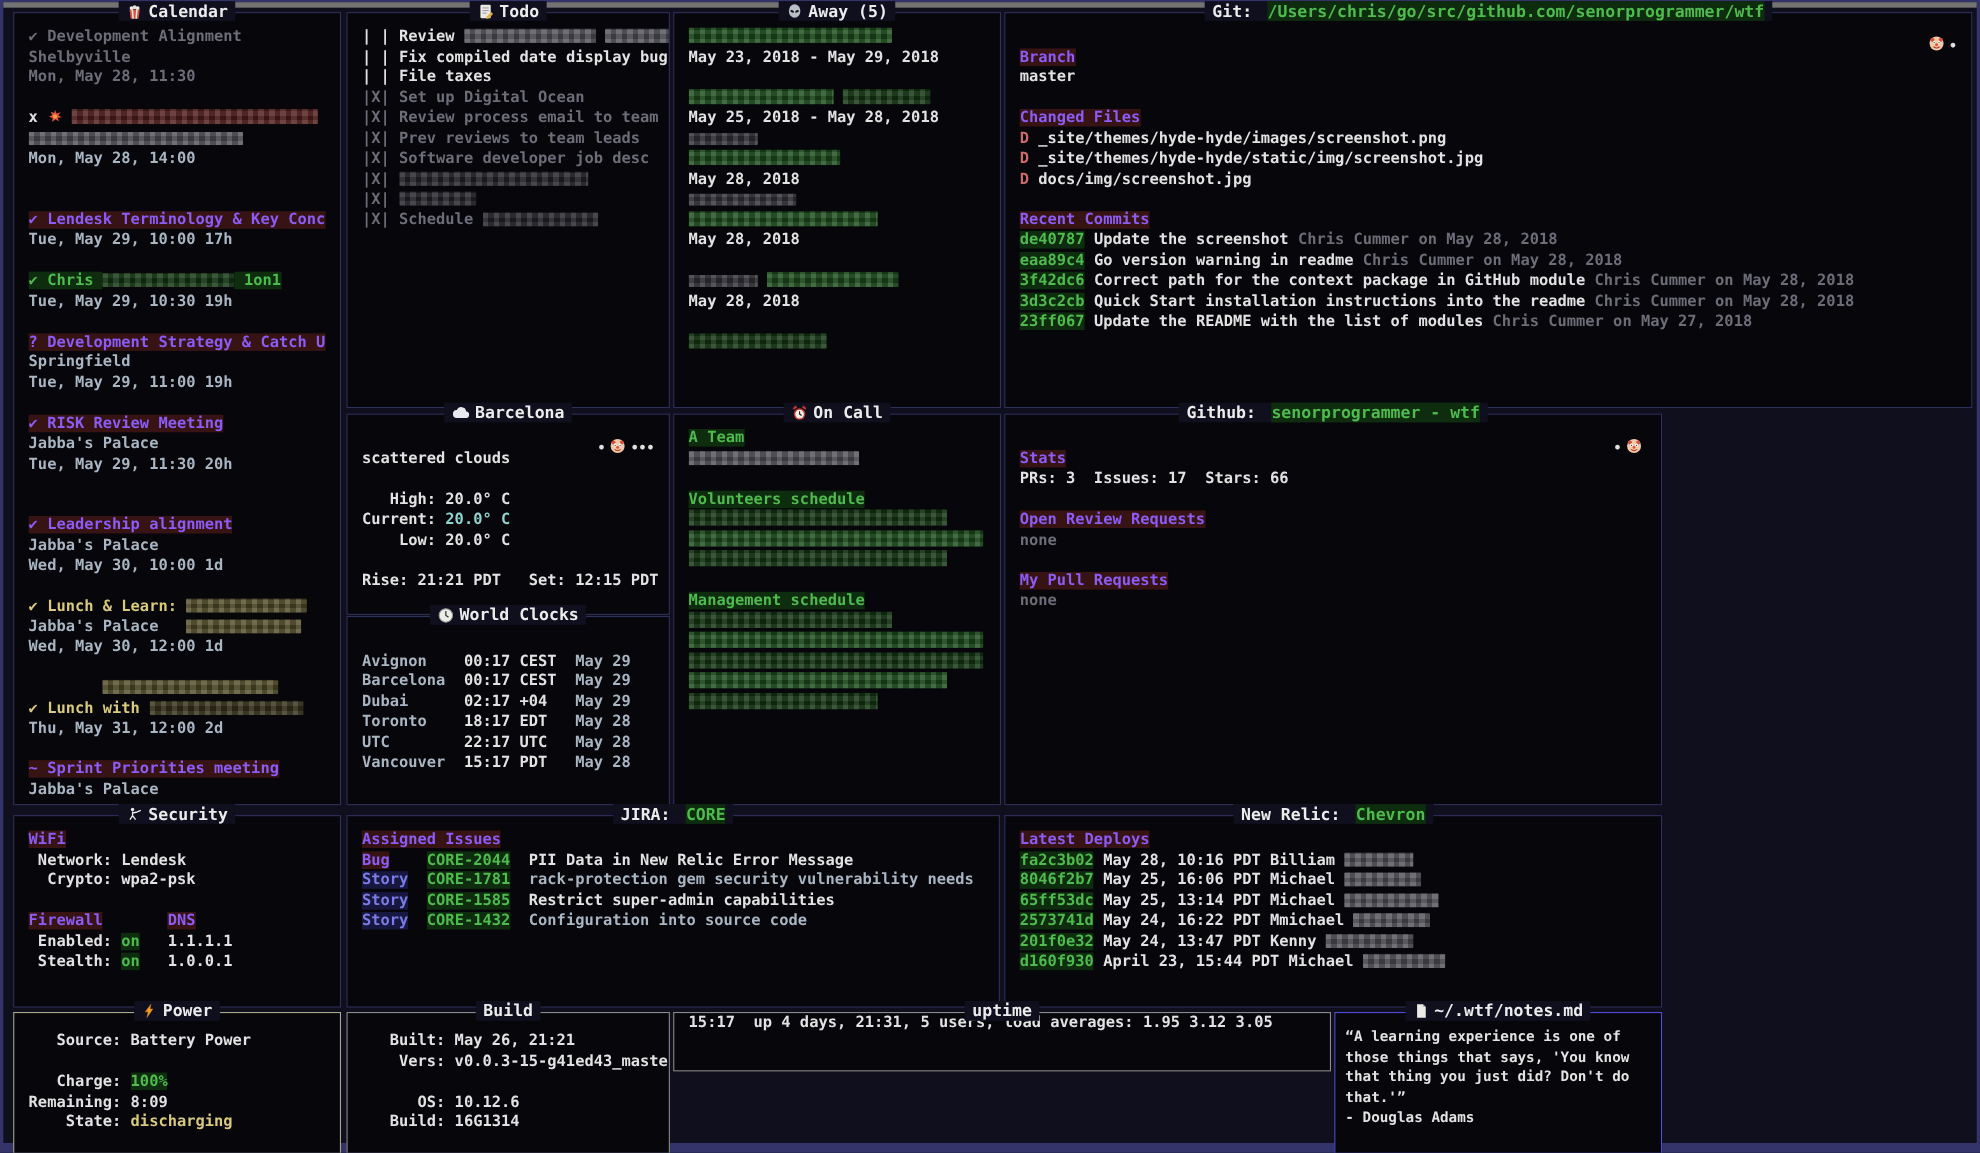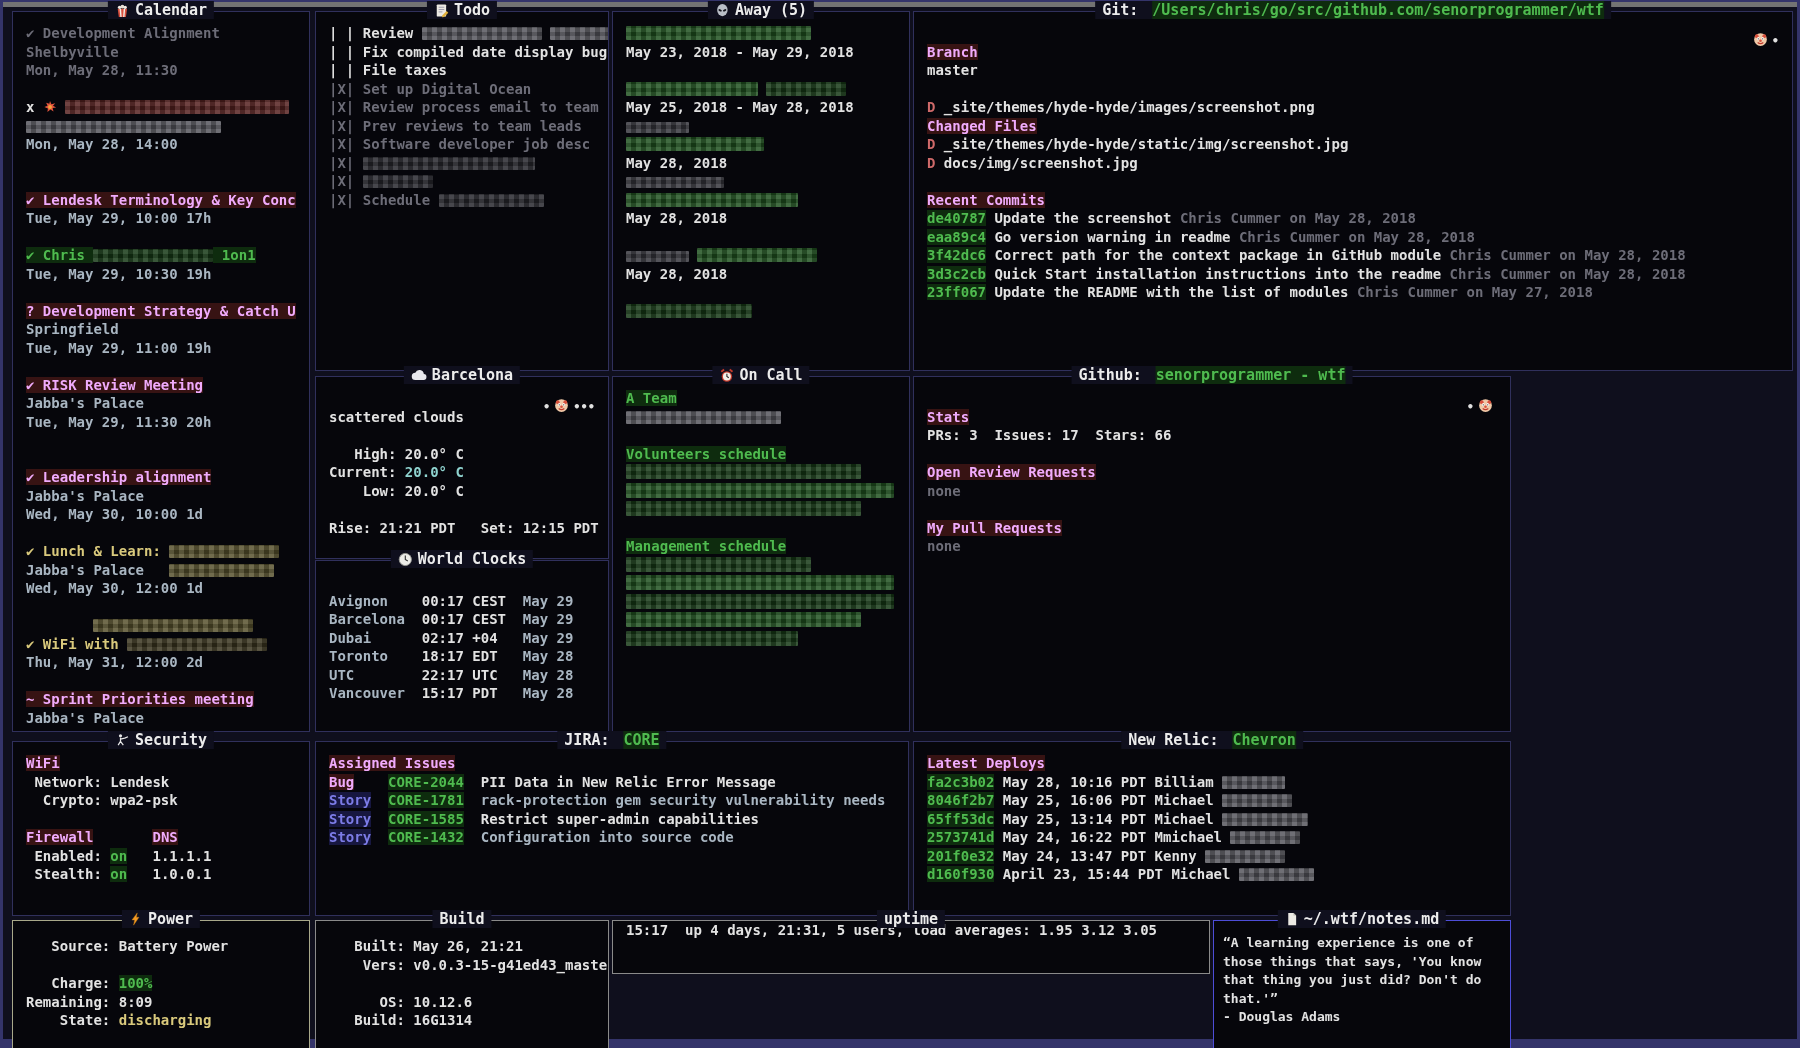--- a/index.html
+++ b/index.html
@@ -38,21 +38,21 @@
     padding:12px 13px 6px 13px;overflow:hidden;
     font-size:14px;line-height:18.5px;font-weight:bold;color:#e2e2e2;
   }
   .line{white-space:pre;height:18.5px}
   .inline-icon{display:inline-flex;vertical-align:-2px}
 
   .c-white{color:#e2e2e2}
   .c-gray{color:#6d6d78}
   .c-steel{color:#a9b6c2}
   .c-red{color:#cf6a6a}
-  .c-hlred{color:#f0abfc;background:#371313}
+  .c-hlred{color:#8b5cf6;background:#371313}
   .c-hlgreen{color:#4fbb4f;background:#0e2c0e}
   .c-hlblue{color:#7c7ce6;background:#171740}
   .c-yellow{color:#d9c97c}
   .c-cyan{color:#8fd3cf}
 
   .redact{
     display:inline-block;vertical-align:-2px;border-radius:1px;
     background-image:
       repeating-linear-gradient(90deg,rgba(255,255,255,.09) 0 5px,rgba(0,0,0,.20) 5px 10px),
       repeating-linear-gradient(0deg,rgba(255,255,255,.07) 0 4px,rgba(0,0,0,.16) 4px 8px);
@@ -132,21 +132,21 @@
         <div class="line">&nbsp;</div>
         <div class="line"><span class="c-hlred">✔ Leadership alignment</span></div>
         <div class="line"><span class="c-steel">Jabba's Palace</span></div>
         <div class="line"><span class="c-steel">Wed, May 30, 10:00 1d</span></div>
         <div class="line">&nbsp;</div>
         <div class="line"><span class="c-yellow">✔ Lunch &amp; Learn: </span><span class="redact r-olive" style="width: 110px; height: 13px;"></span></div>
         <div class="line"><span class="c-steel">Jabba's Palace</span><span class="c-white">   </span><span class="redact r-olive" style="width: 105px; height: 13px;"></span></div>
         <div class="line"><span class="c-steel">Wed, May 30, 12:00 1d</span></div>
         <div class="line">&nbsp;</div>
         <div class="line"><span class="c-white">        </span><span class="redact r-olive" style="width: 160px; height: 13px;"></span></div>
-        <div class="line"><span class="c-yellow">✔ WiFi with </span><span class="redact r-dolive" style="width: 140px; height: 13px;"></span></div>
+        <div class="line"><span class="c-yellow">✔ Lunch with </span><span class="redact r-dolive" style="width: 140px; height: 13px;"></span></div>
         <div class="line"><span class="c-steel">Thu, May 31, 12:00 2d</span></div>
         <div class="line">&nbsp;</div>
         <div class="line"><span class="c-hlred">~ Sprint Priorities meeting</span></div>
         <div class="line"><span class="c-steel">Jabba's Palace</span></div>
       </div>
   </div>
 
   <div class="panel" id="p-todo">
     <div class="title">
       <span class="ticon"><svg viewBox="0 0 16 16" width="15" height="15">
@@ -218,22 +218,22 @@
             <circle cx="8" cy="9.3" r="1.4" fill="#d8503c"></circle>
             <path d="M5 11.2q3 2.4 6 0" stroke="#c0392b" stroke-width="1.1" fill="none"></path>
           </svg></span>
       <span>•</span>
     </div>
     <div class="body" id="b-git">
         <div class="line">&nbsp;</div>
         <div class="line"><span class="c-hlred">Branch</span></div>
         <div class="line"><span class="c-white">master</span></div>
         <div class="line">&nbsp;</div>
+        <div class="line"><span class="c-hlred">Changed Files</span></div>
         <div class="line"><span class="c-red">D </span><span class="c-white">_site/themes/hyde-hyde/images/screenshot.png</span></div>
-        <div class="line"><span class="c-hlred">Changed Files</span></div>
         <div class="line"><span class="c-red">D </span><span class="c-white">_site/themes/hyde-hyde/static/img/screenshot.jpg</span></div>
         <div class="line"><span class="c-red">D </span><span class="c-white">docs/img/screenshot.jpg</span></div>
         <div class="line">&nbsp;</div>
         <div class="line"><span class="c-hlred">Recent Commits</span></div>
         <div class="line"><span class="c-hlgreen">de40787</span><span class="c-white"> Update the screenshot </span><span class="c-gray">Chris Cummer on May 28, 2018</span></div>
         <div class="line"><span class="c-hlgreen">eaa89c4</span><span class="c-white"> Go version warning in readme </span><span class="c-gray">Chris Cummer on May 28, 2018</span></div>
         <div class="line"><span class="c-hlgreen">3f42dc6</span><span class="c-white"> Correct path for the context package in GitHub module </span><span class="c-gray">Chris Cummer on May 28, 2018</span></div>
         <div class="line"><span class="c-hlgreen">3d3c2cb</span><span class="c-white"> Quick Start installation instructions into the readme </span><span class="c-gray">Chris Cummer on May 28, 2018</span></div>
         <div class="line"><span class="c-hlgreen">23ff067</span><span class="c-white"> Update the README with the list of modules </span><span class="c-gray">Chris Cummer on May 27, 2018</span></div>
       </div>

